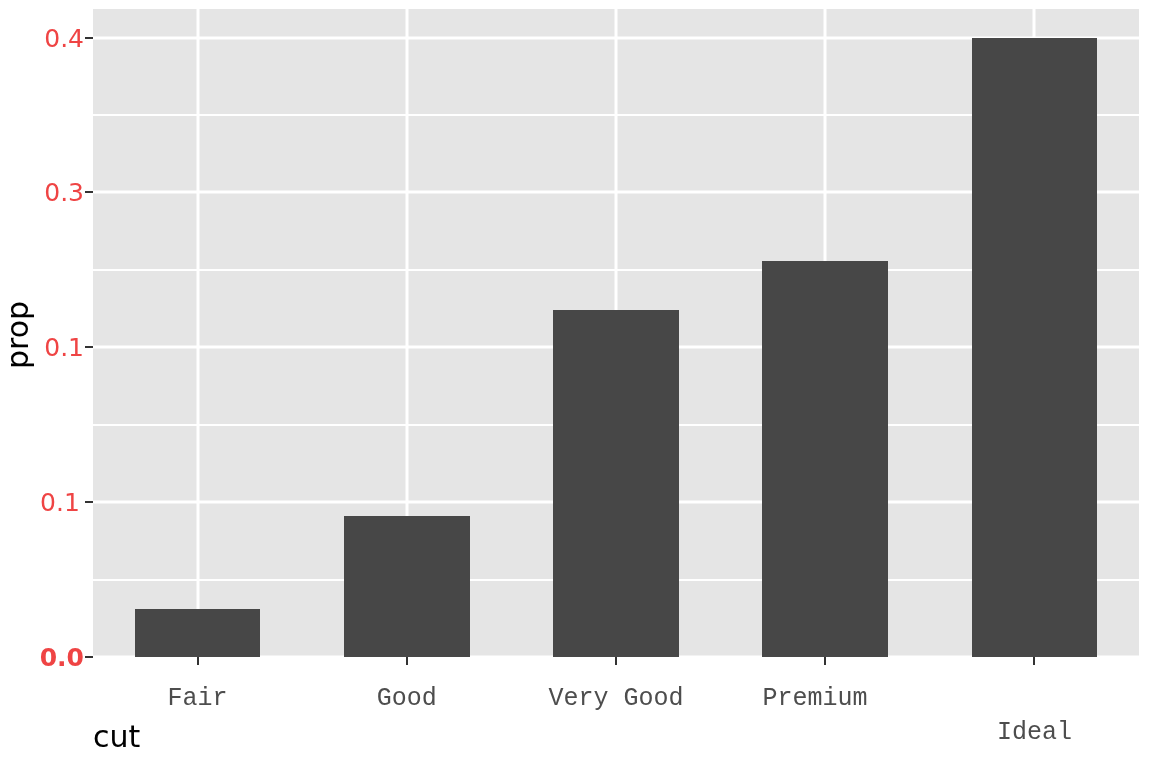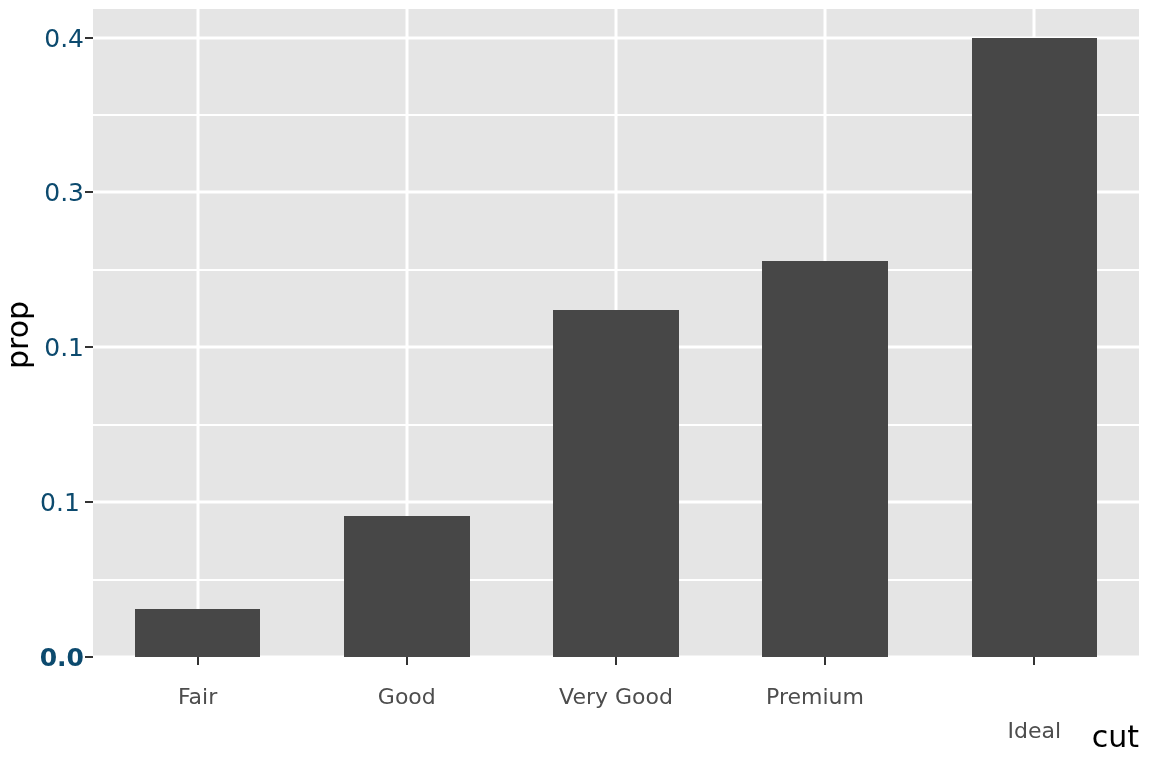--- a/index.html
+++ b/index.html
@@ -40,33 +40,33 @@
     transform: rotate(-90deg);
     display: block;
   }
 
   
   .x-axis-title {
     position: absolute;
     left: 93px;
     top: 722px;
     width: 1046px;
-    text-align: right;
+    text-align: left;
     color: #000000;
     font-size: 30px;
     line-height: 1;
   }
 
   
   .y-tick-label {
     position: absolute;
     right: 0;
     width: 100%;
     text-align: right;
-    color: #0c4a6e;
+    color: #ef4444;
     font-size: 25px;
     line-height: 1;
     transform: translateY(-50%);
   }
   .y-ticklabels {
     position: absolute;
     left: 36px;
     top: 0;
     width: 48px;
     height: 768px;
@@ -84,24 +84,25 @@
     position: absolute;
     left: 93px;
     top: 0;
     width: 1046px;
     height: 768px;
   }
   .x-tick-label {
     position: absolute;
     top: 686px;
     color: #4d4d4d;
-    font-size: 22px;
+    font-size: 25px;
     line-height: 1;
     transform: translateX(-50%);
     white-space: nowrap;
+    font-family: Liberation Mono, monospace;
   }
   .x-tickmark {
     position: absolute;
     top: 657px;
     width: 2px;
     height: 8px;
     background: #333333;
     transform: translateX(-50%);
   }
 

